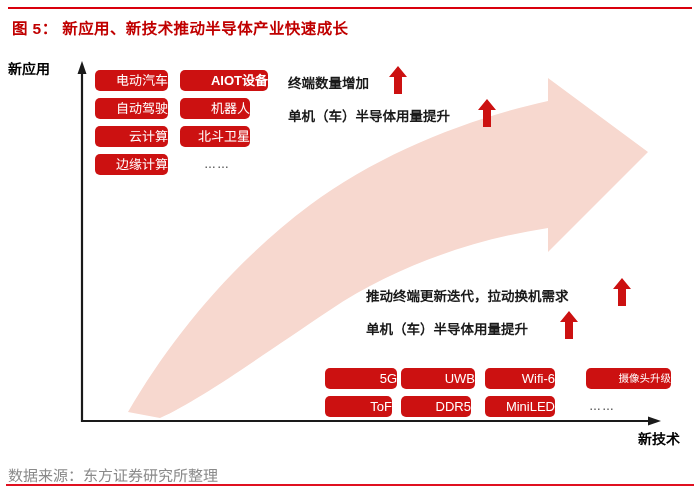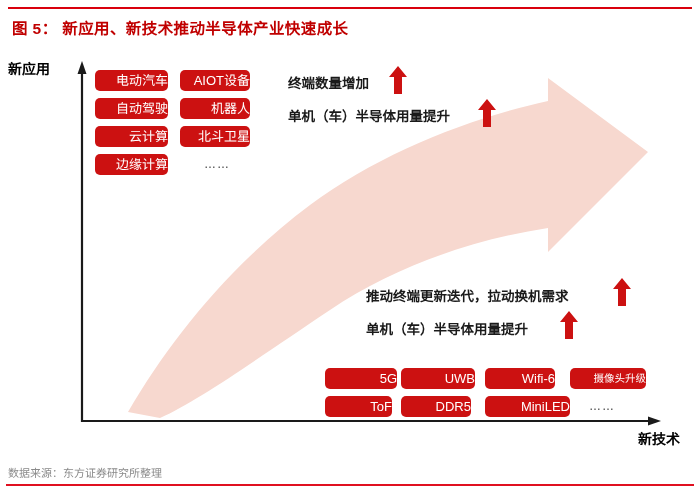--- a/index.html
+++ b/index.html
@@ -48,21 +48,21 @@
     letter-spacing: 0.4px;
     white-space: nowrap;
     text-align: center;
   }
 
   
   .source {
     position: absolute;
     left: 8px;
     top: 464px;
-    font-size: 11px;
+    font-size: 15px;
     color: #8a8a8a;
     white-space: nowrap;
   }
 
   
   .axis-svg {
     position: absolute;
     left: 0;
     top: 0;
     width: 700px;
@@ -162,21 +162,21 @@
   </svg>
 
   <div class="axis-label y">新应用</div>
   <div class="axis-label x">新技术</div>
 
   <div class="tag" style="left:95px; top:70px; width:73px;">电动汽车</div>
   <div class="tag" style="left:95px; top:98px; width:73px;">自动驾驶</div>
   <div class="tag" style="left:95px; top:126px; width:73px;">云计算</div>
   <div class="tag" style="left:95px; top:154px; width:73px;">边缘计算</div>
 
-  <div class="tag" style="left:180px; top:70px; width:70px;">AIOT设备</div>
+  <div class="tag" style="left:180px; top:70px; width:88px;font-weight:bold;">AIOT设备</div>
   <div class="tag" style="left:180px; top:98px; width:70px;">机器人</div>
   <div class="tag" style="left:180px; top:126px; width:70px;">北斗卫星</div>
   <div class="dots" style="left:197px; top:154px; width:40px; text-align:center;">……</div>
 
   <div class="note" style="left:288px; top:72px;">终端数量增加</div>
   <div class="uparrow" style="left:389px; top:66px;">
     <svg viewBox="0 0 18 28" width="18" height="28">
       <polygon points="9,0 18,11 13,11 13,28 5,28 5,11 0,11" fill="#cc1111"></polygon>
     </svg>
   </div>
@@ -198,24 +198,24 @@
   <div class="note" style="left:366px; top:318px;">单机（车）半导体用量提升</div>
   <div class="uparrow" style="left:560px; top:311px;">
     <svg viewBox="0 0 18 28" width="18" height="28">
       <polygon points="9,0 18,11 13,11 13,28 5,28 5,11 0,11" fill="#cc1111"></polygon>
     </svg>
   </div>
 
   <div class="tag" style="left:325px; top:368px; width:72px;">5G</div>
   <div class="tag" style="left:401px; top:368px; width:74px;">UWB</div>
   <div class="tag" style="left:485px; top:368px; width:70px;">Wifi-6</div>
-  <div class="tag small" style="left:570px; top:368px; width:76px;">摄像头升级</div>
+  <div class="tag small" style="left:586px; top:368px; width:85px;">摄像头升级</div>
 
   <div class="tag" style="left:325px; top:396px; width:67px;">ToF</div>
   <div class="tag" style="left:401px; top:396px; width:70px;">DDR5</div>
-  <div class="tag" style="left:485px; top:396px; width:70px;padding-left:15px;">MiniLED</div>
+  <div class="tag" style="left:485px; top:396px; width:70px;">MiniLED</div>
   <div class="dots" style="left:582px; top:396px; width:40px; text-align:center;">……</div>
 
   <div class="source">数据来源：东方证券研究所整理</div>
 
   <div class="rule-bottom"></div>
 
 </div>
 
 </body></html>

